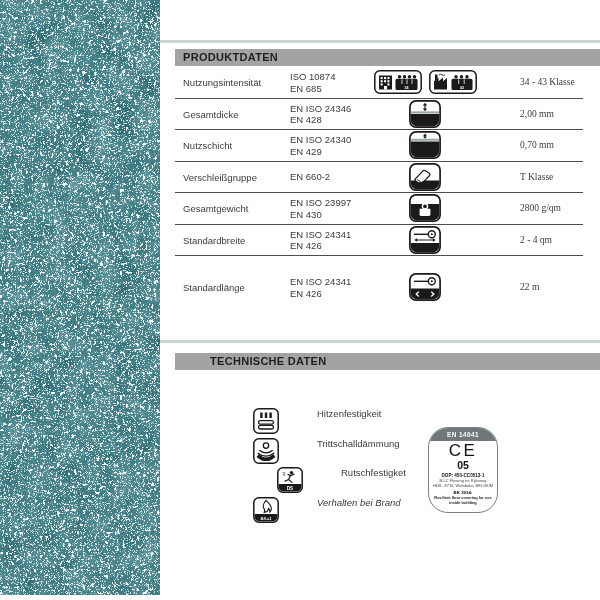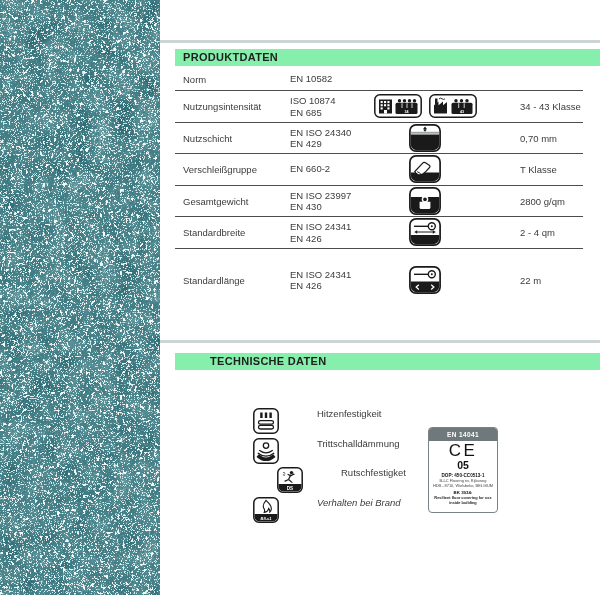--- a/index.html
+++ b/index.html
@@ -5,40 +5,40 @@
   html,body{margin:0;padding:0;}
   body{
     width:600px;height:600px;position:relative;background:#ffffff;
     font-family:"Liberation Sans", sans-serif;color:#3b3b3b;overflow:hidden;
   }
   .texture-wrap{position:absolute;left:0;top:0;width:160px;height:595px;}
   .thin-strip{position:absolute;left:160px;width:440px;height:3px;background:#ccd4d5;}
   #strip-top{top:40px;}
   #strip-tech{top:340px;}
   .section-bar{
-    position:absolute;left:175px;width:425px;height:17px;background:#86efac;
+    position:absolute;left:175px;width:425px;height:17px;background:#a3a3a3;
     color:#1f1f1f;font-size:11px;font-weight:bold;line-height:17px;
     padding-left:8px;box-sizing:border-box;letter-spacing:0.3px;
   }
   #produktdaten-bar{top:49px;}
   #technische-bar{top:353px;padding-left:35px;}
   .ptable{position:absolute;left:175px;top:67px;width:408px;}
   .trow{position:relative;border-bottom:1px solid #4d4d4d;height:30.5px;}
   .trow.first{height:23px;}
   .trow.last{border-bottom:none;margin-top:16px;}
   .c-label{position:absolute;left:8px;top:50%;transform:translateY(-50%);font-size:9.5px;white-space:nowrap;}
   .c-norms{position:absolute;left:115px;top:50%;transform:translateY(-50%);font-size:9.5px;line-height:11.5px;}
   .c-norms span{display:block;white-space:nowrap;}
   .c-icons{position:absolute;left:175px;top:0;width:150px;height:100%;display:flex;align-items:center;justify-content:center;gap:7px;}
-  .c-value{position:absolute;left:345px;top:50%;transform:translateY(-50%);font-size:9.5px;white-space:nowrap;}
+  .c-value{position:absolute;left:345px;top:50%;transform:translateY(-50%);font-size:9.5px;white-space:nowrap;font-family:Liberation Serif, serif;}
   .tech-item{position:absolute;left:253px;height:26px;display:flex;gap:38px;}
   .tech-label{font-size:9.5px;white-space:nowrap;}
   #tech-item-0{top:408px;} #tech-item-1{top:438px;} #tech-item-2{top:467px;margin-left:24px;} #tech-item-3{top:497px;font-style:italic;}
   .ce{position:absolute;left:428px;top:427px;width:70px;height:86px;background:#fff;
-      border:1.5px solid #7a8285;border-radius:4px;box-sizing:border-box;overflow:hidden;}
+      border:1.5px solid #7a8285;border-radius:20px;box-sizing:border-box;overflow:hidden;}
   .ce-header{height:13px;background:#6f797c;color:#fff;font-size:6.5px;font-weight:bold;
       text-align:center;line-height:13px;letter-spacing:0.4px;}
   .ce-mark{text-align:center;font-size:17px;letter-spacing:2.5px;color:#111;line-height:18px;margin-top:1px;}
   .ce-year{text-align:center;font-size:10.5px;font-weight:bold;color:#111;line-height:11px;}
   .ce-dop{text-align:center;font-size:4.6px;font-weight:bold;color:#111;margin-top:1.5px;line-height:5.5px;}
   .ce-addr{text-align:center;font-size:3.9px;color:#444;line-height:4.8px;margin-top:1px;}
   .ce-code{text-align:center;font-size:4.4px;font-weight:bold;color:#111;margin-top:1.5px;line-height:5px;}
   .ce-desc{text-align:center;font-size:3.9px;font-weight:bold;color:#222;line-height:4.8px;margin-top:1px;}
   svg{display:block;}
 </style>
@@ -80,28 +80,20 @@
 
 <div class="thin-strip" id="strip-top"></div>
 <div class="thin-strip" id="strip-tech"></div>
 
 <div class="section-bar" id="produktdaten-bar">
   <span>PRODUKTDATEN</span>
 </div>
 
 <div class="ptable">
 
-  <div class="trow first">
-    <span class="c-label">Norm</span>
-    <span class="c-norms">
-      <span>EN 10582</span>
-      <span></span>
-    </span>
-    <span class="c-value"></span>
-  </div>
 
   <div class="trow">
     <span class="c-label">Nutzungsintensität</span>
     <span class="c-norms">
       <span>ISO 10874</span>
       <span>EN 685</span>
     </span>
     <div class="c-icons">
       <svg width="48" height="24" viewBox="0 0 48 24">
         <rect x="0.8" y="0.8" width="46.4" height="22.4" rx="5" fill="#fff" stroke="#1a1a1a" stroke-width="1.5"></rect>
@@ -145,20 +137,38 @@
         <g stroke="#fff" stroke-width="0.8">
             <line x1="29.7" y1="9.3" x2="29.7" y2="14"></line>
             <line x1="35.2" y1="9.3" x2="35.2" y2="14"></line>
           </g>
         <text x="33" y="19" font-size="3.6" font-weight="bold" fill="#fff" text-anchor="middle">43</text>
       </svg>
     </div>
     <span class="c-value">34 - 43 Klasse</span>
   </div>
 
+  <div class="trow">
+    <span class="c-label">Gesamtdicke</span>
+    <span class="c-norms">
+      <span>EN ISO 24346</span>
+      <span>EN 428</span>
+    </span>
+    <div class="c-icons">
+      <svg width="32" height="28" viewBox="0 0 32 28">
+        <rect x="0.9" y="0.9" width="30.2" height="26.2" rx="6" fill="#fff" stroke="#1a1a1a" stroke-width="1.7"></rect>
+        <path d="M1.8 14 h28.4 v6.2 a6 6 0 0 1 -6 6 H7.8 a6 6 0 0 1 -6 -6 z" fill="#1a1a1a"></path>
+        <rect x="1.8" y="11.4" width="28.4" height="2.1" fill="#9aa4a5"></rect>
+        <line x1="16" y1="5" x2="16" y2="9.6" stroke="#1a1a1a" stroke-width="1.2"></line>
+        <path d="M16 2.8 l-2.2 2.8 h4.4 z" fill="#1a1a1a"></path>
+        <path d="M16 11.2 l-2.2 -2.8 h4.4 z" fill="#1a1a1a"></path>
+      </svg>
+    </div>
+    <span class="c-value">2,00 mm</span>
+  </div>
 
   <div class="trow">
     <span class="c-label">Nutzschicht</span>
     <span class="c-norms">
       <span>EN ISO 24340</span>
       <span>EN 429</span>
     </span>
     <div class="c-icons">
       <svg width="32" height="28" viewBox="0 0 32 28">
         <rect x="0.9" y="0.9" width="30.2" height="26.2" rx="6" fill="#fff" stroke="#1a1a1a" stroke-width="1.7"></rect>

